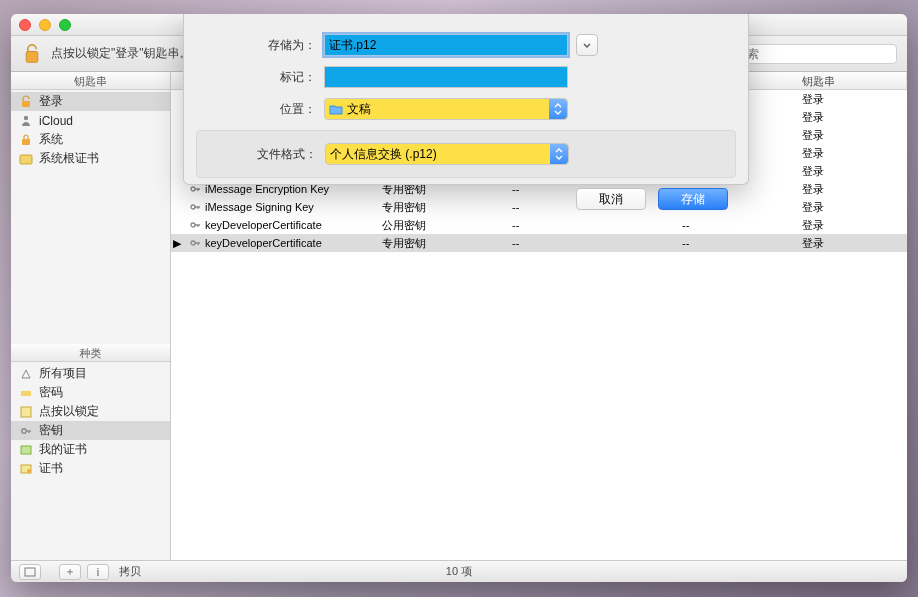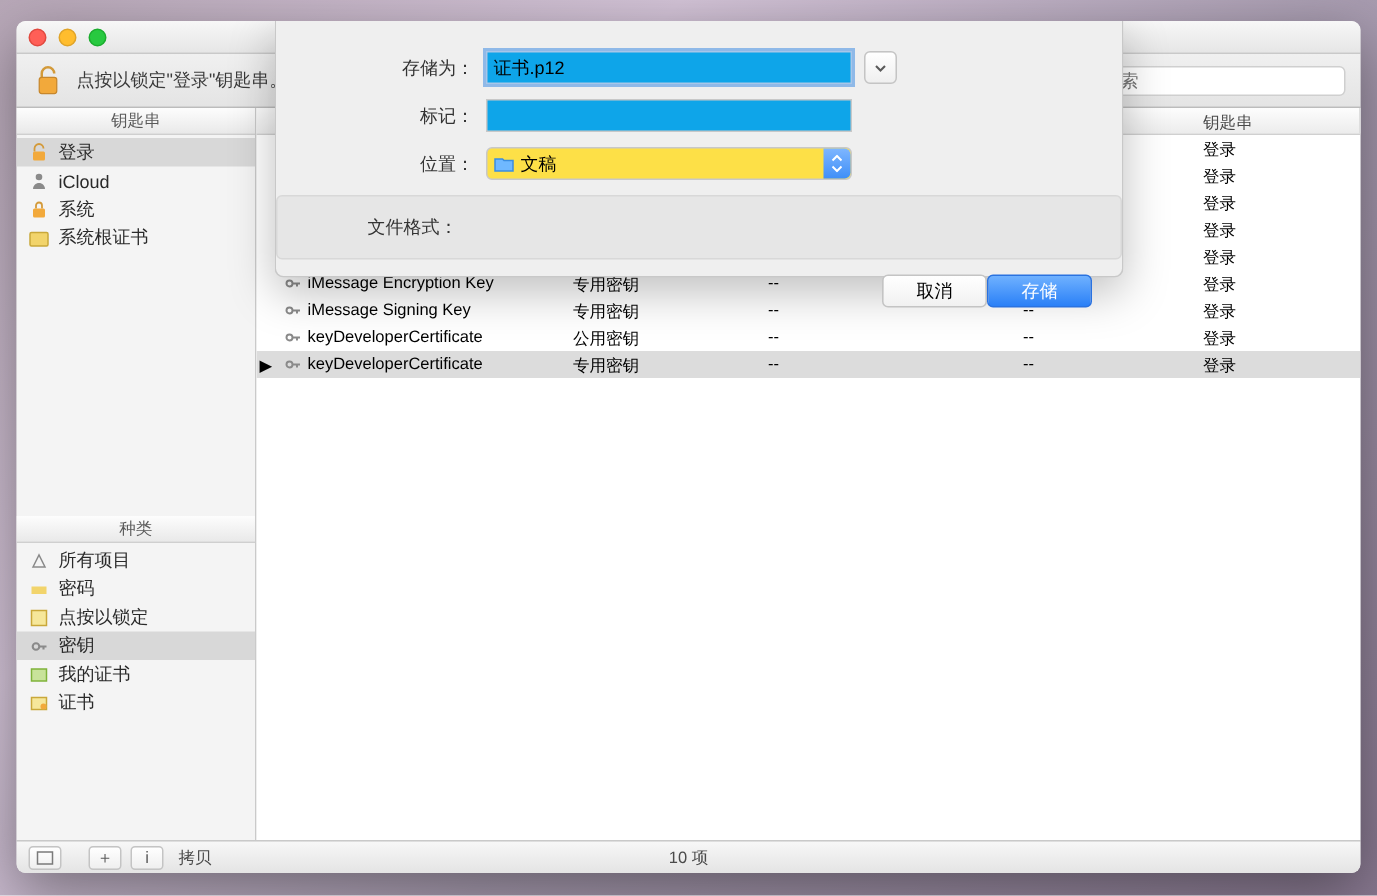--- a/index.html
+++ b/index.html
@@ -200,30 +200,30 @@
   }
   .popup .chev {
     position: absolute; right: 0; top: 0;
     width: 18px; height: 100%;
     background: linear-gradient(#7eb6ff,#3f8ff7);
     border-radius: 0 4px 4px 0;
     display: flex; align-items: center; justify-content: center;
     color: #fff;
   }
   .sheet-sep {
-    margin: 6px 0 10px;
+    margin: 6px 12px 10px;
     padding: 12px 0;
     background: #e6e6e6;
     border: 1px solid #d8d8d8;
     border-radius: 4px;
   }
   .sheet-buttons {
     display: flex;
     justify-content: flex-end;
-    gap: 0;
+    gap: 12px;
     padding: 0 20px;
     margin-top: 6px;
   }
   .mac-btn {
     min-width: 70px;
     height: 22px;
     border-radius: 4px;
     border: 1px solid #c4c4c4;
     background: linear-gradient(#fff,#f1f1f1);
     font-size: 12px;
@@ -528,20 +528,30 @@
             <svg width="8" height="12" viewBox="0 0 8 12">
                 <path d="M1 4l3-3 3 3M1 8l3 3 3-3" fill="none" stroke="#fff" stroke-width="1.3"></path>
               </svg>
           </span>
         </div>
       </div>
     </div>
     <div class="sheet-sep">
       <div class="sheet-row" style="margin-bottom:0">
         <div class="sheet-label" style="width:128px">文件格式：</div>
+        <div class="sheet-field">
+          <div class="popup">
+            <span>个人信息交换 (.p12)</span>
+            <span class="chev">
+              <svg width="8" height="12" viewBox="0 0 8 12">
+                  <path d="M1 4l3-3 3 3M1 8l3 3 3-3" fill="none" stroke="#fff" stroke-width="1.3"></path>
+                </svg>
+            </span>
+          </div>
+        </div>
       </div>
     </div>
     <div class="sheet-buttons">
       <div class="mac-btn">取消</div>
       <div class="mac-btn primary">存储</div>
     </div>
   </div>
 
 </div>
 

